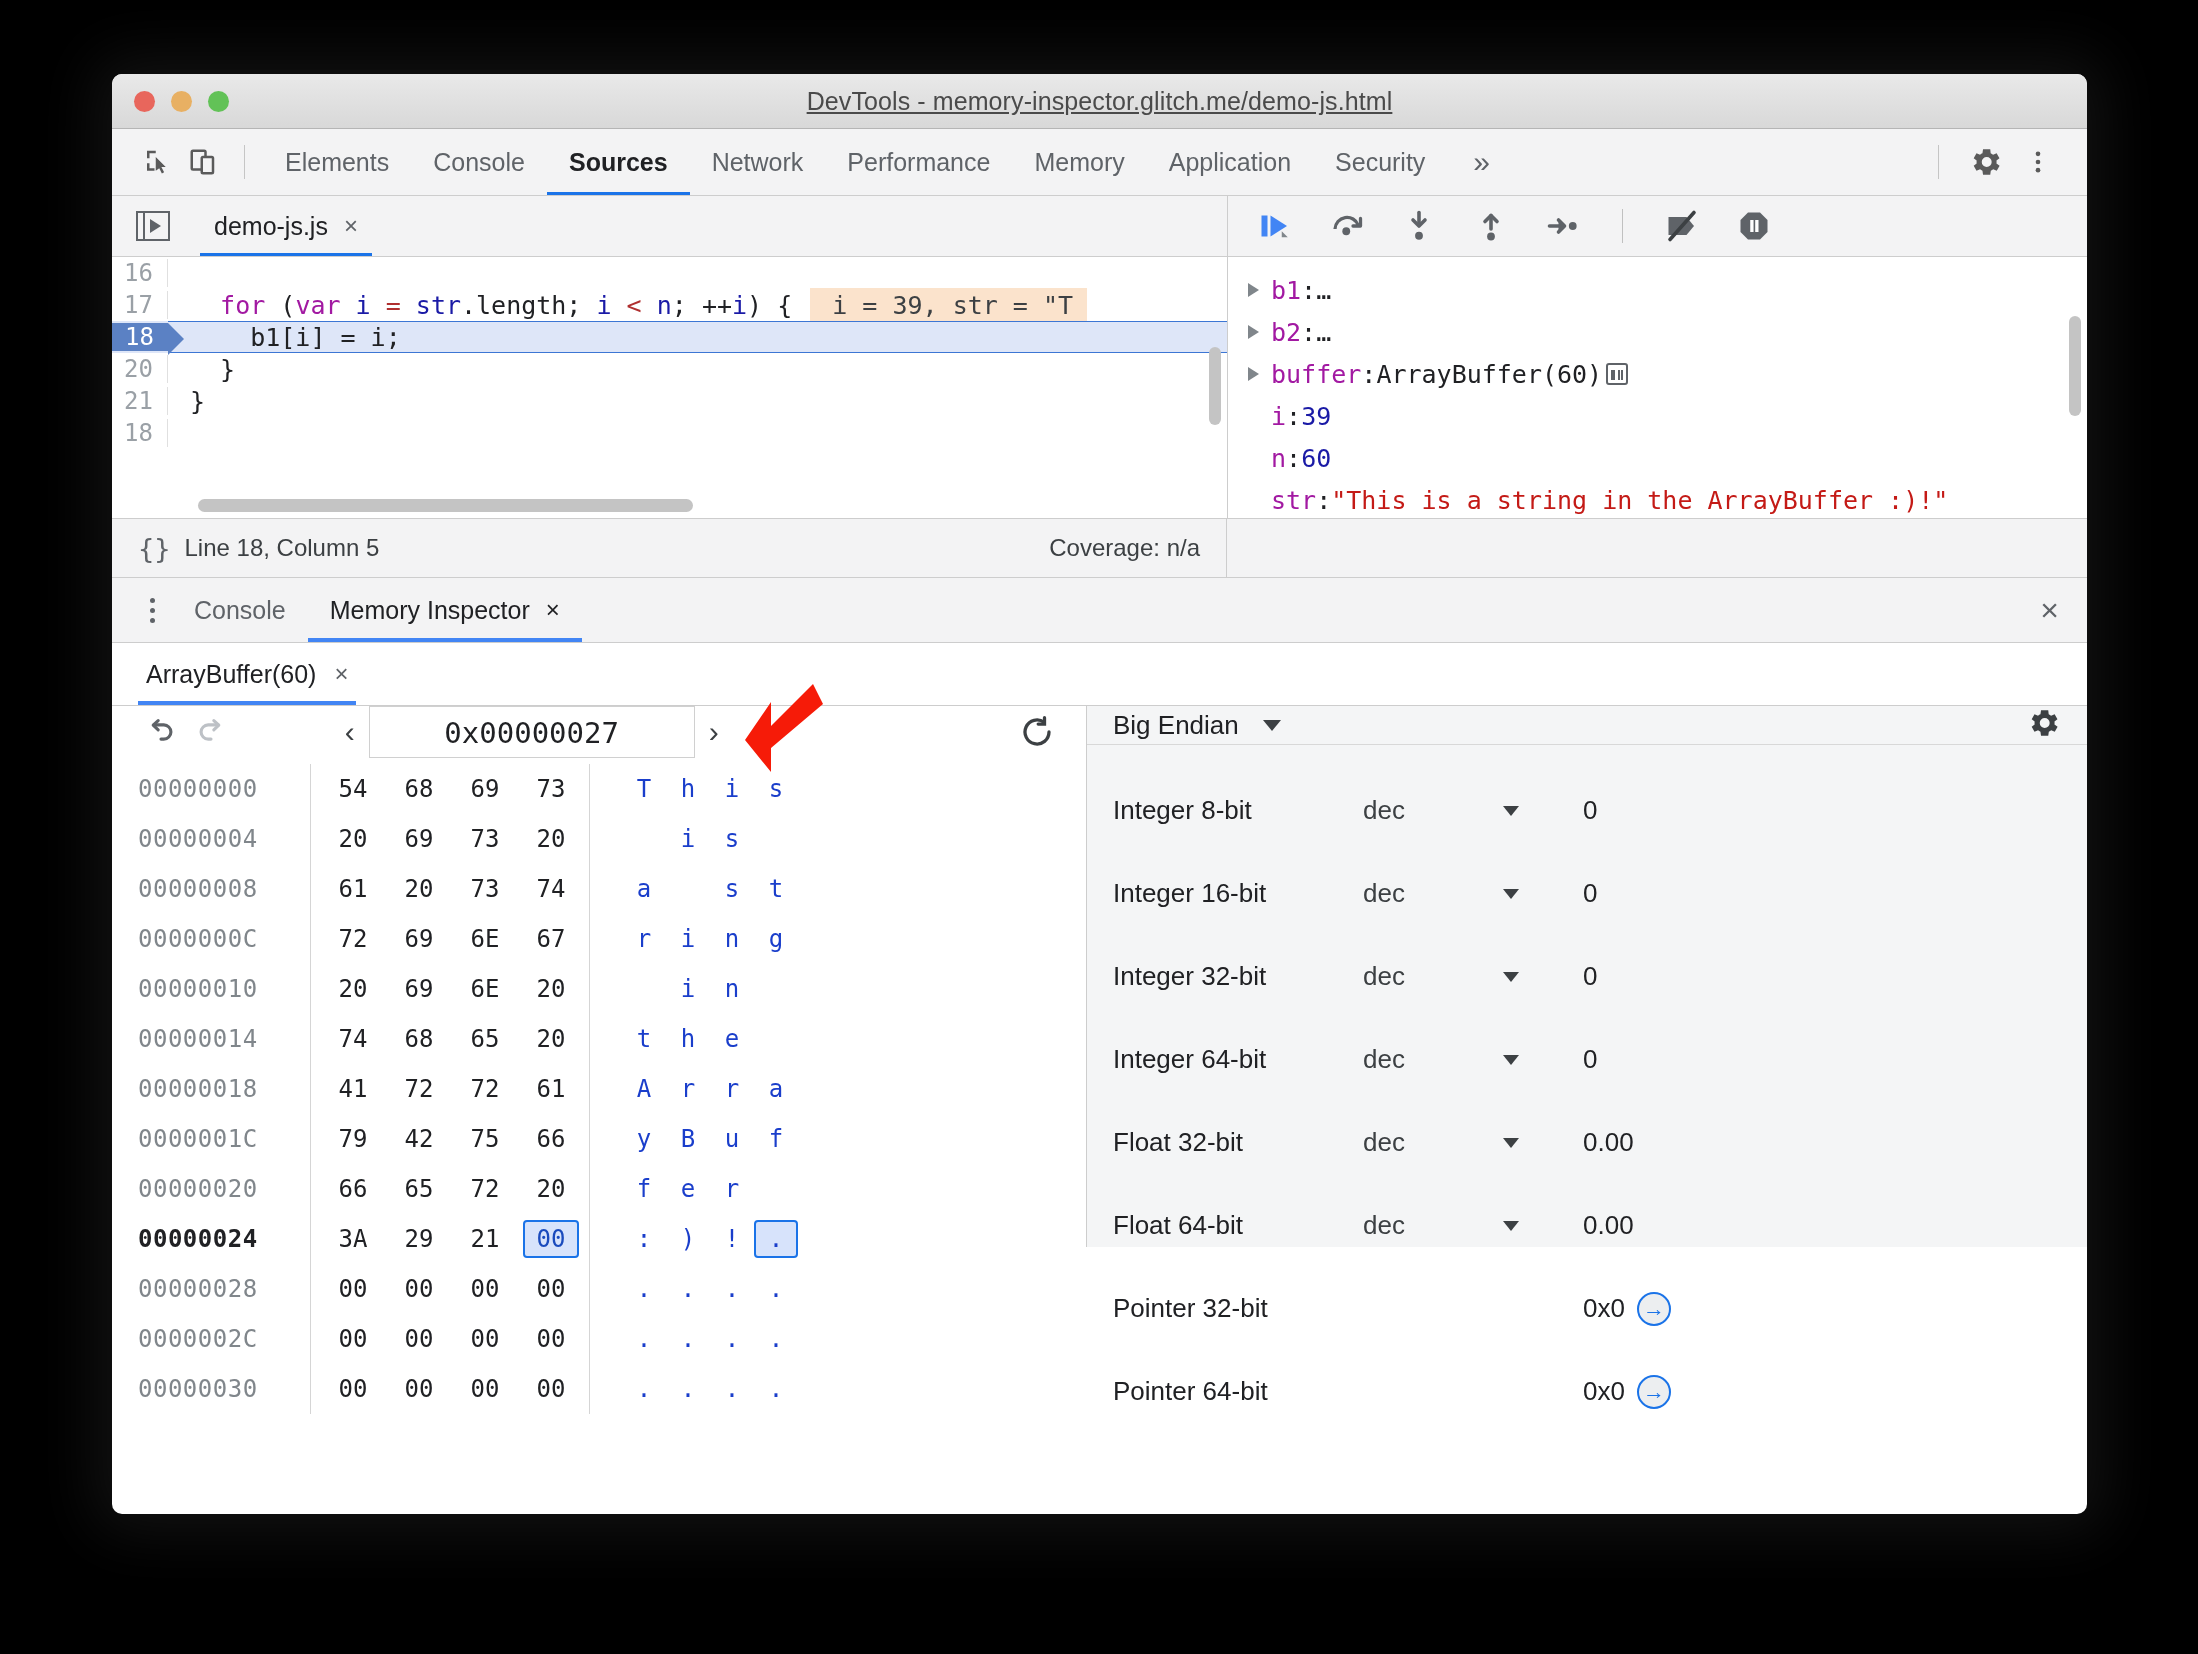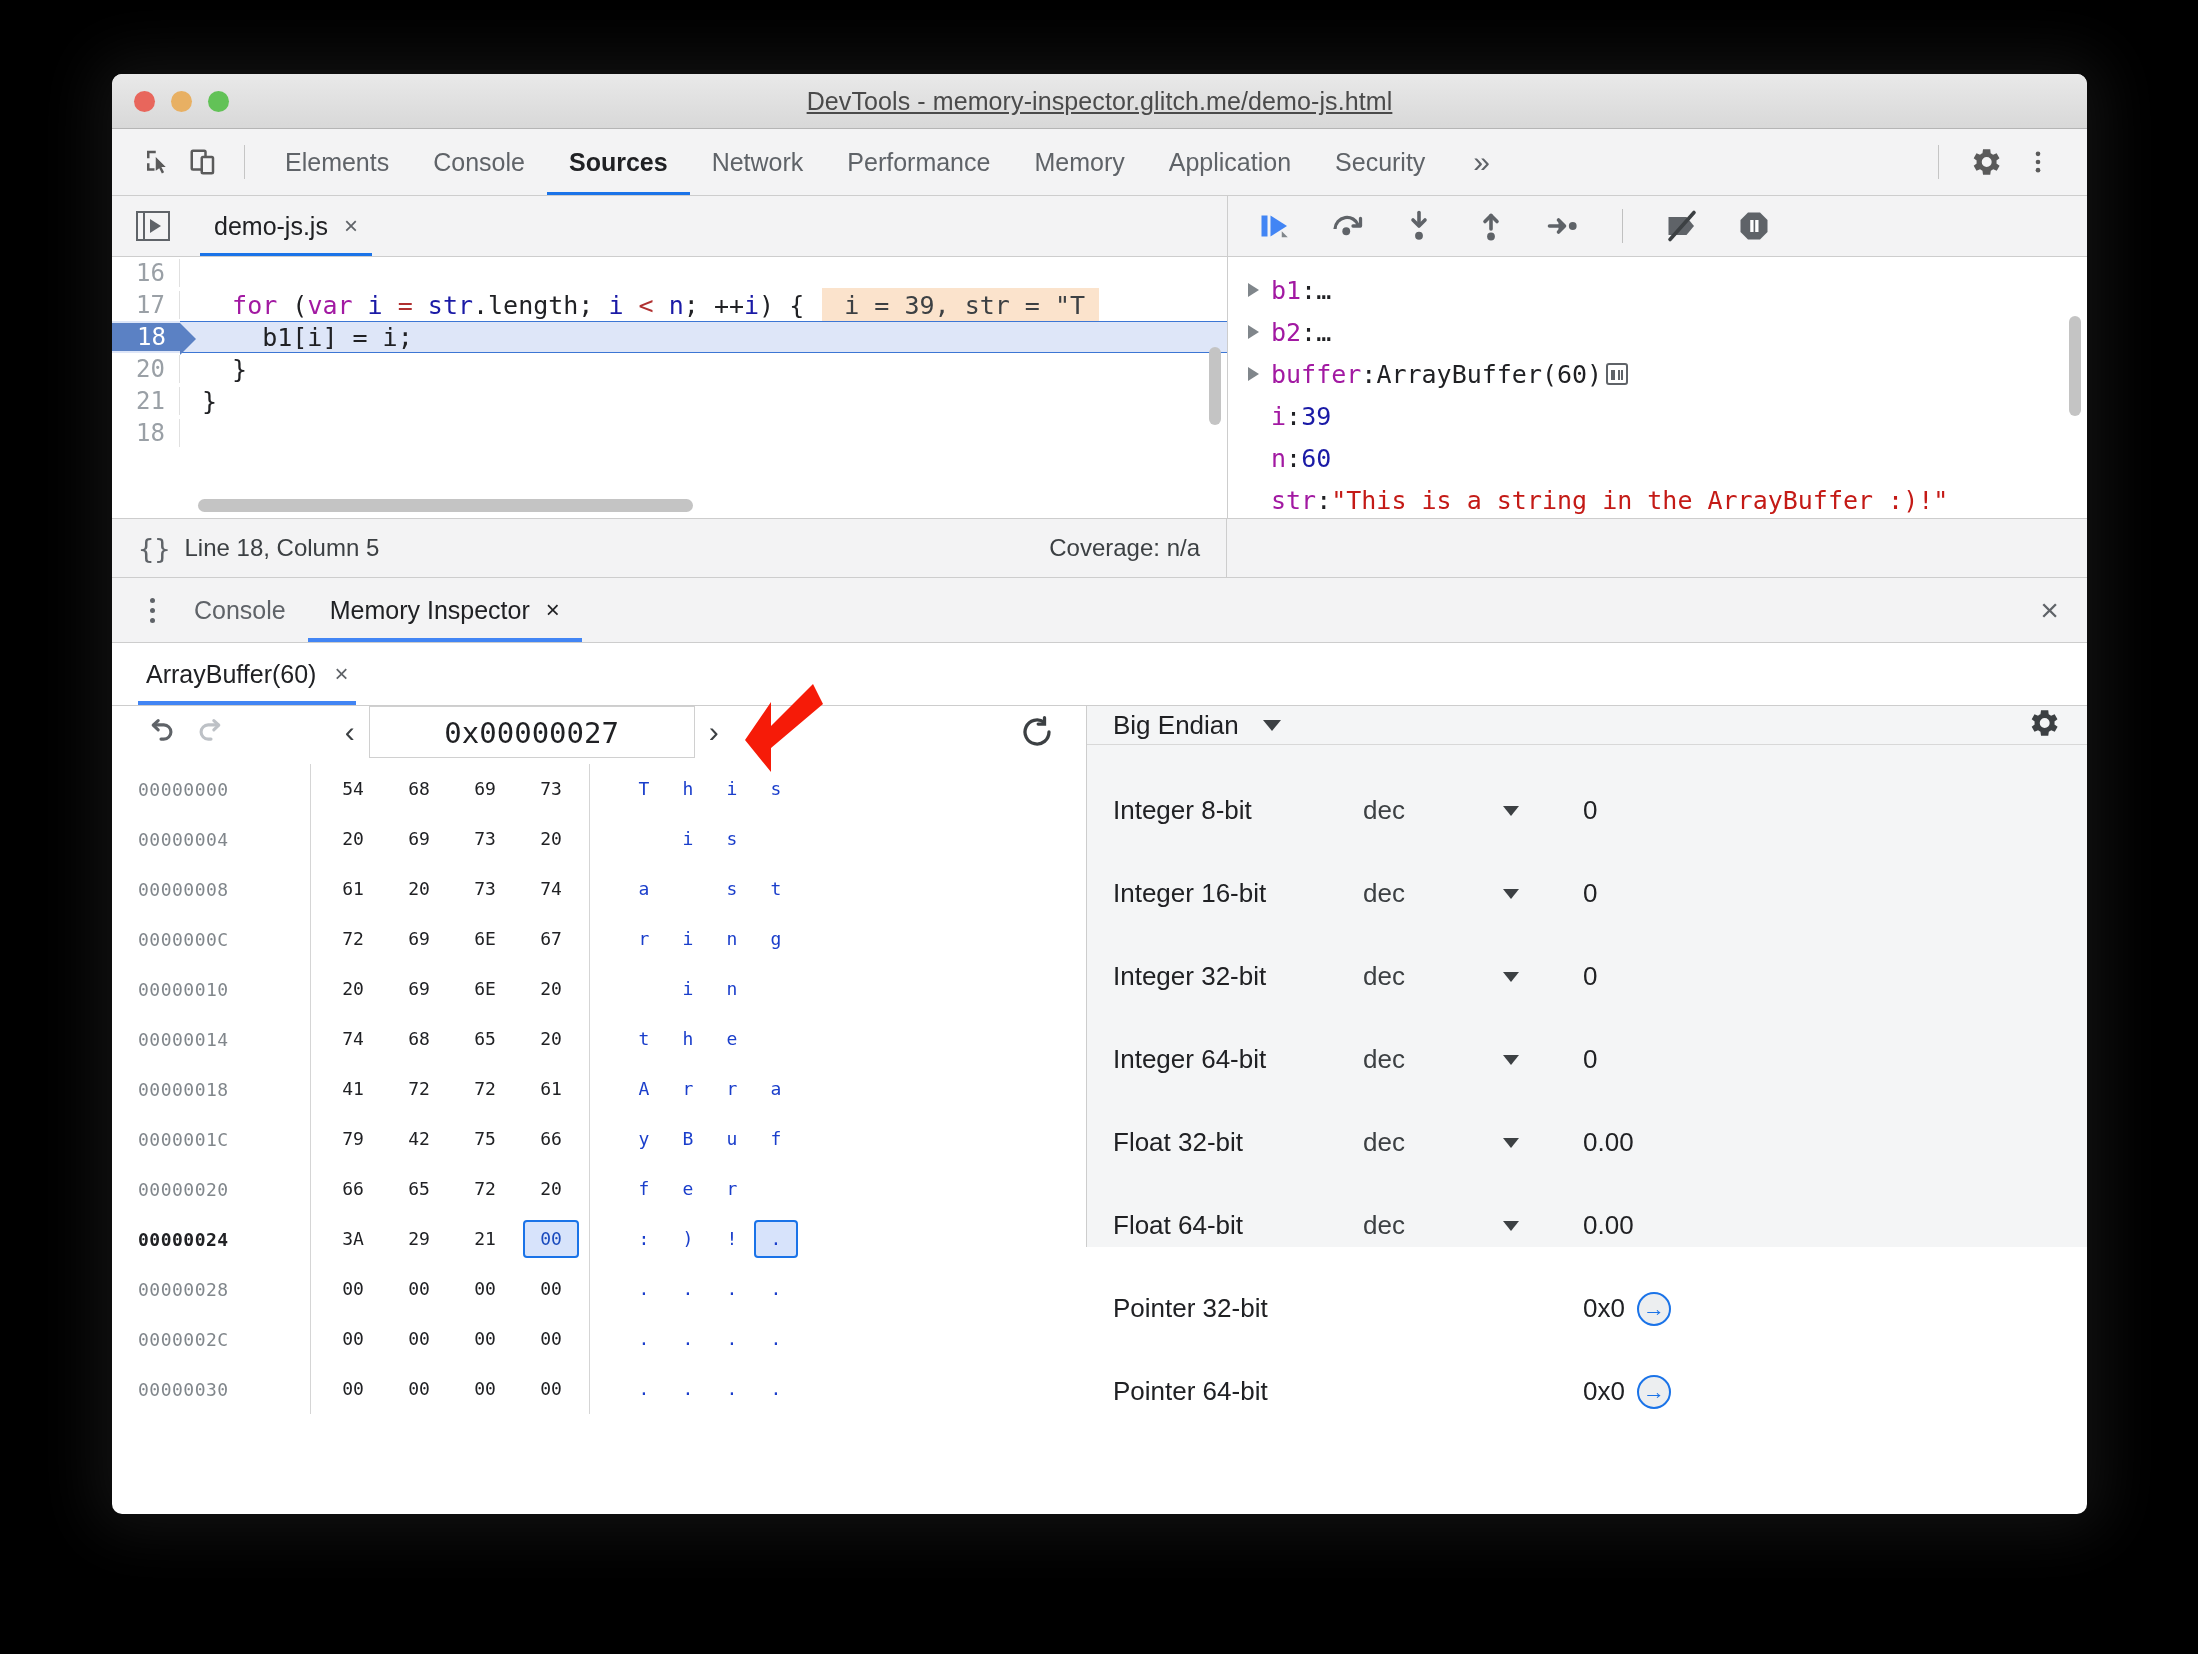--- a/index.html
+++ b/index.html
@@ -163,21 +163,21 @@
     font-family: "DejaVu Sans Mono", monospace;
     font-size: 25px;
   }
   .code-line {
     display: flex;
     height: 32px;
     align-items: center;
     position: relative;
   }
   .gutter {
-    width: 68px;
+    width: 56px;
     text-align: right;
     padding-right: 14px;
     color: #9aa0a6;
     flex: none;
     box-sizing: border-box;
     border-right: 1px solid #e0e0e0;
     font-size: 24px;
   }
   .code-line.cur .gutter {
     background: #5b81c4;
@@ -399,21 +399,21 @@
     font-size: 29px;
     color: #202124;
     line-height: 52px;
     box-sizing: border-box;
   }
   .refresh-btn { margin-left: auto; }
 
   .hexgrid {
     flex: 1;
     font-family: "DejaVu Sans Mono", monospace;
-    font-size: 18px;
+    font-size: 24px;
     padding-left: 26px;
     padding-top: 6px;
   }
   .hexrow {
     display: flex;
     align-items: center;
     height: 50px;
   }
   .hx-addr {
     width: 172px;

